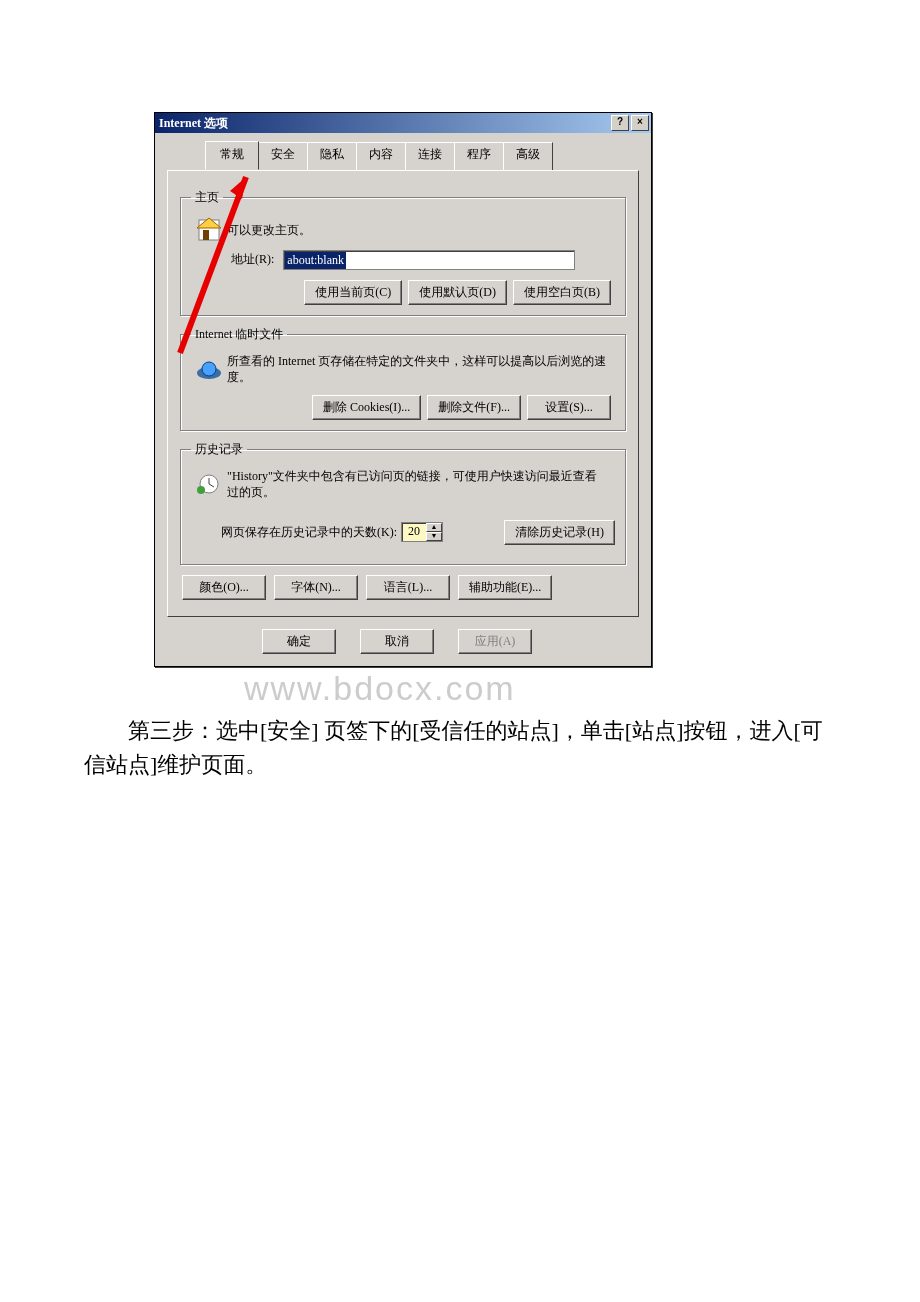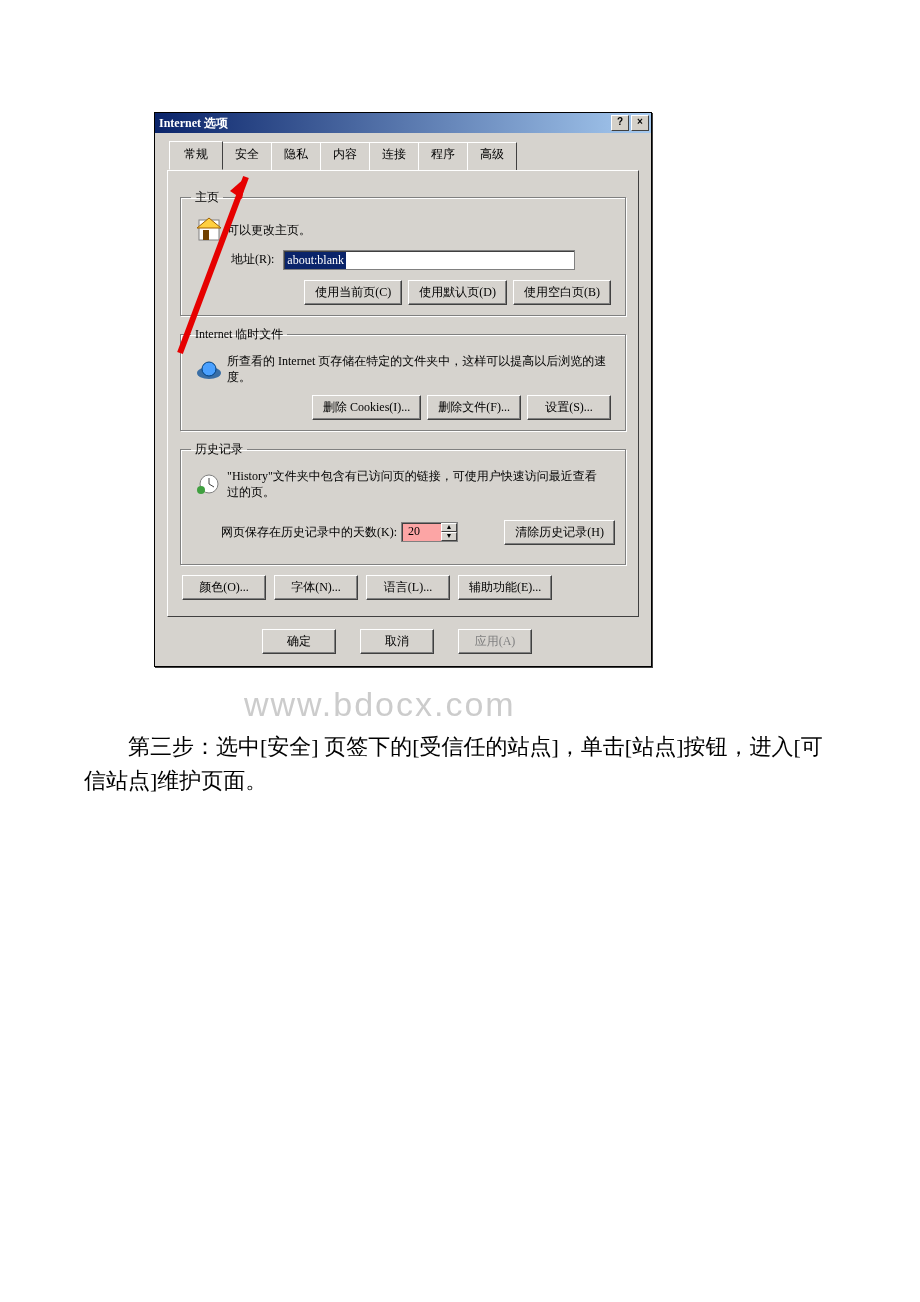--- a/index.html
+++ b/index.html
@@ -55,20 +55,21 @@
     top:1px;
     margin-right:-1px;
     font-size:12px;
   }
   .tab.active{
     background:#d6d3ce;
     border-bottom:1px solid #d6d3ce;
     padding:4px 14px 3px 14px;
     top:0;
     z-index:2;
+    margin-left:36px;
   }
   .tabpanel{
     border:1px solid #fff;
     border-right-color:#404040;
     border-bottom-color:#404040;
     background:#d6d3ce;
     padding:10px 12px 12px 12px;
     position:relative;
   }
   fieldset{
@@ -114,45 +115,44 @@
     text-align:center;
     min-width:84px;
     box-sizing:border-box;
   }
   .btn.disabled{color:#808080;}
   .btnrow-center{display:flex;justify-content:flex-end;gap:6px;margin-top:10px;padding-right:4px;}
   .spinner{
     display:inline-flex;
     border:1px solid #808080;
     box-shadow:inset 1px 1px 0 #404040;
-    background:#fca5a5;
+    background:#fef9c3;
     height:18px;
     vertical-align:middle;
     margin:12px 4px;
-    gap:15px;
   }
   .spinner .val{width:24px;text-align:center;line-height:16px;font-size:12px;}
   .spinner .arrows{display:flex;flex-direction:column;}
   .spinner .arr{
     width:14px;height:8px;
     background:#d6d3ce;
     border:1px solid #fff;
     border-right-color:#404040;
     border-bottom-color:#404040;
     font-size:7px;line-height:6px;text-align:center;
   }
   .bottom-btns{display:flex;justify-content:flex-start;gap:8px;margin:10px 2px 4px 2px;}
   .dlg-btns{display:flex;justify-content:center;gap:24px;padding:8px 12px 12px 0;}
   .arrow-svg{position:absolute;left:-10px;top:-18px;z-index:5;pointer-events:none;}
   .watermark{
     color:#ccc;
     font-size:34px;
     font-family:Arial,sans-serif;
     letter-spacing:2px;
-    margin:18px 0 0 90px;
+    margin:2px 0 0 90px;
   }
   .instruction{
     font-size:22px;
     font-family:"SimSun","宋体",serif;
     line-height:34px;
     margin:6px 0 0 -70px;
     width:760px;
   }
 </style>
 </head>

